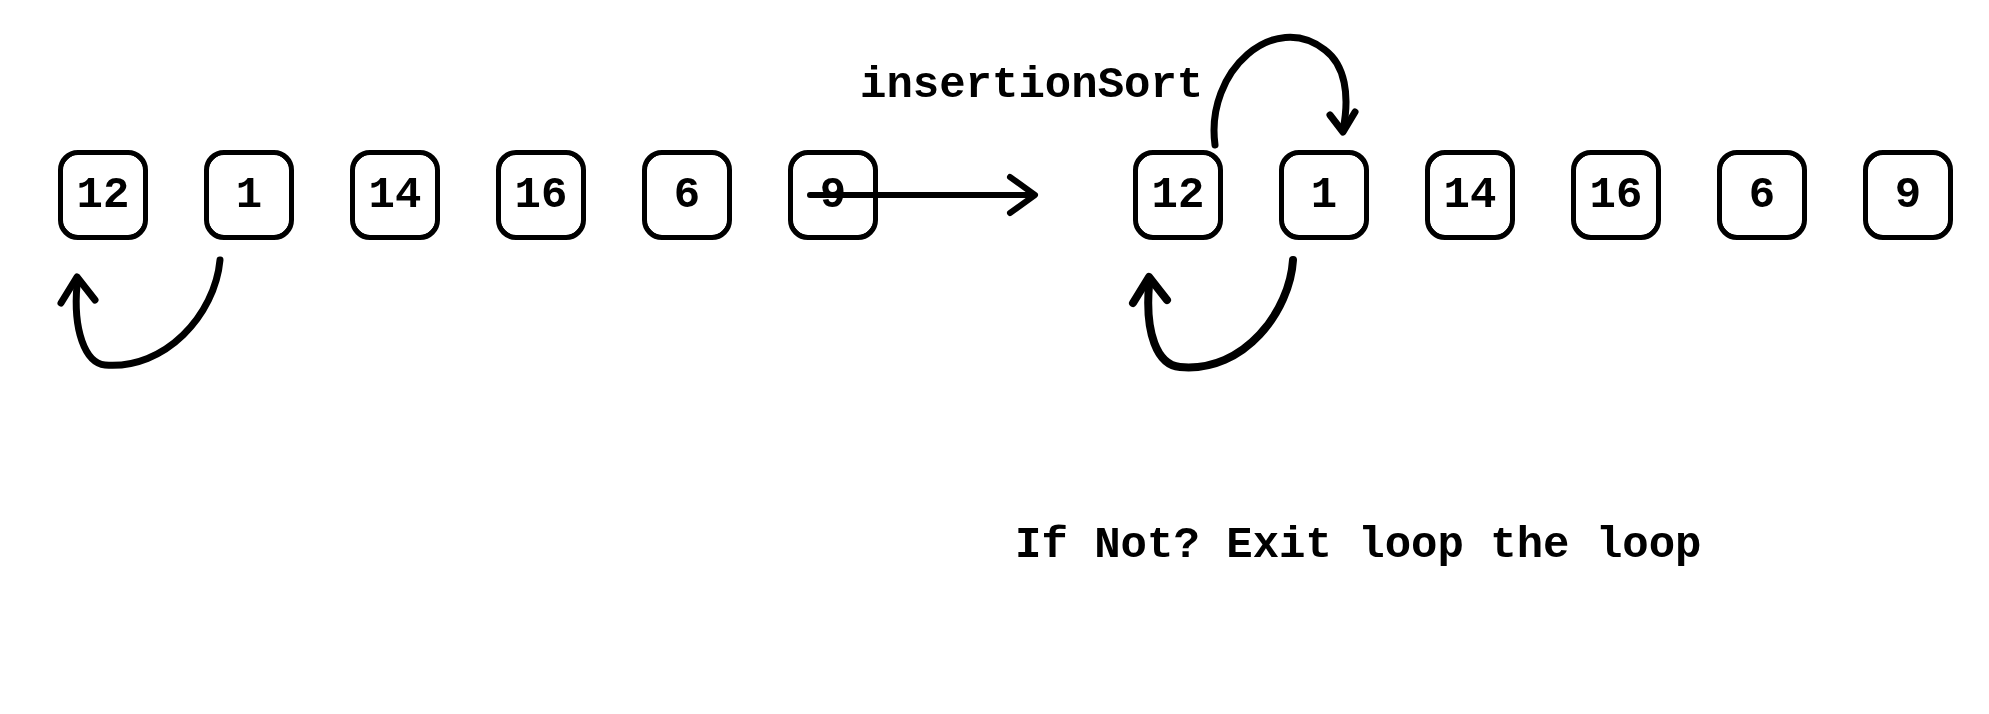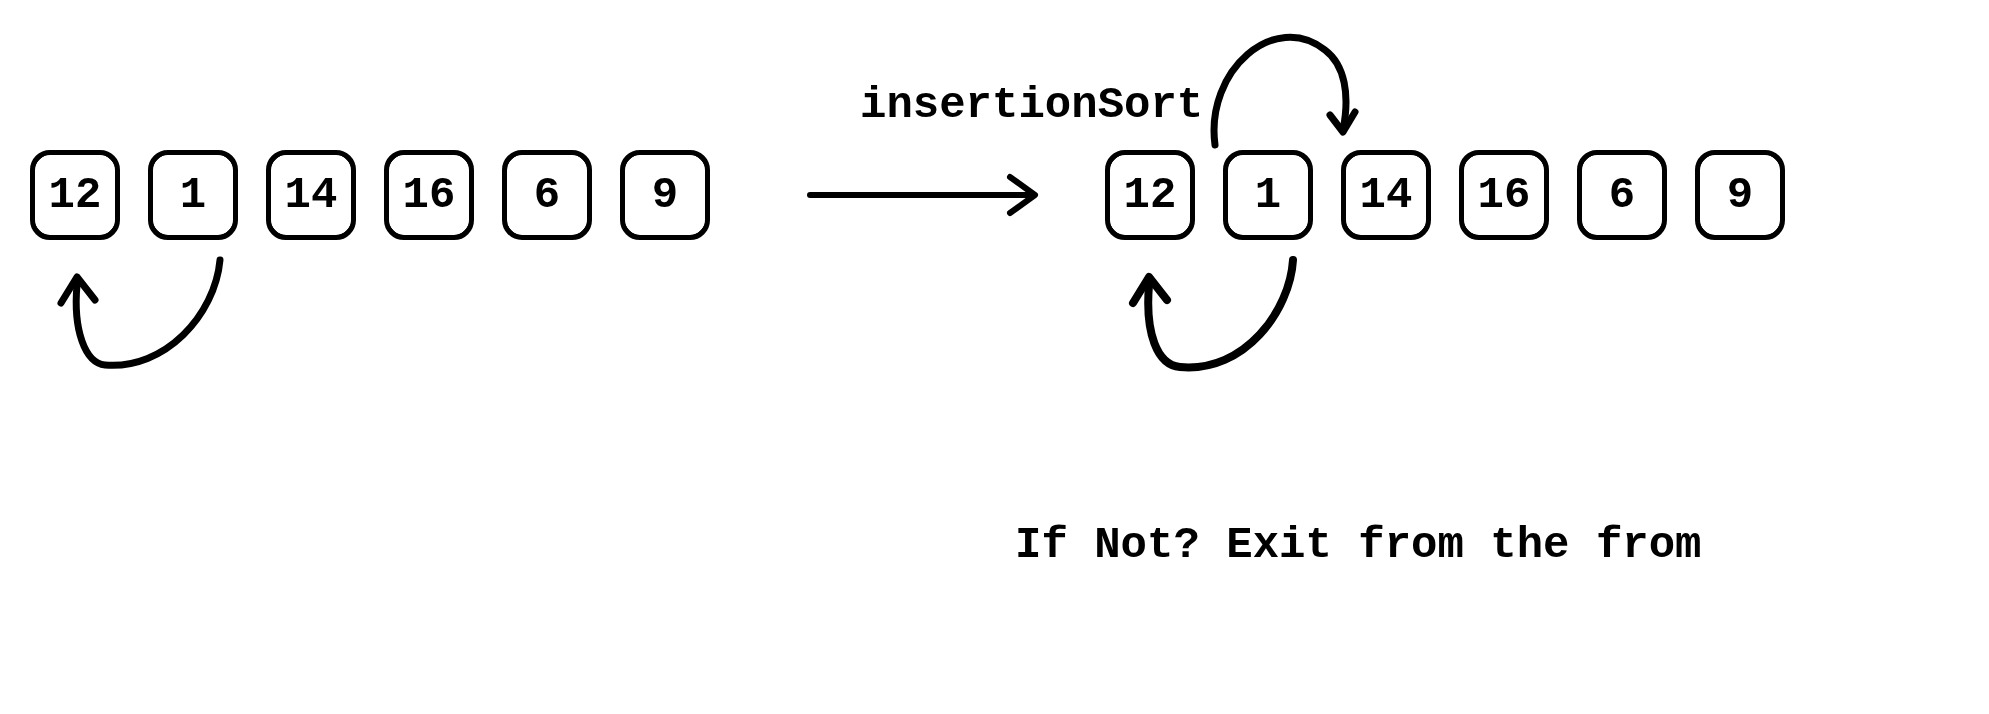--- a/index.html
+++ b/index.html
@@ -26,20 +26,21 @@
       justify-content: center;
       width: 90px;
       height: 90px;
       border: 5px solid black;
       border-radius: 20px;
       font-size: 44px;
       font-weight: bold;
       margin-right: 28px;
       background: white;
       position: relative;
+      margin-left: 28px;
     }
     
     .array-box::before {
       content: '';
       position: absolute;
       top: -2px;
       left: -2px;
       right: -2px;
       bottom: -2px;
       border: 1px solid black;
@@ -54,21 +55,21 @@
     .array-left {
       top: 150px;
       left: 30px;
     }
     .array-right {
       top: 150px;
       left: 1105px;
     }
     .title-label {
       position: absolute;
-      top: 80px;
+      top: 60px;
       left: 860px;
       font-size: 44px;
       font-weight: bold;
     }
     .transition-arrow {
       position: absolute;
       top: 165px;
       left: 800px;
     }
     .top-arc-arrow {
@@ -142,17 +143,17 @@
   </div>
 
   <div class="right-under-arrow">
     <svg width="200" height="140" viewBox="0 0 200 140">
       <path d="M 178 5 C 175 55, 130 118, 65 112 C 42 110, 30 78, 34 30" stroke="black" stroke-width="8" fill="none" stroke-linecap="round"></path>
       <path d="M 18 48 L 34 22 L 52 45" stroke="black" stroke-width="8" fill="none" stroke-linecap="round" stroke-linejoin="round"></path>
     </svg>
   </div>
 
   <div class="explanation">
-    <div>If Not? Exit from the from</div>
+    <div>If Not? Exit loop the loop</div>
     
   </div>
 
 </div>
 
 </body></html>

